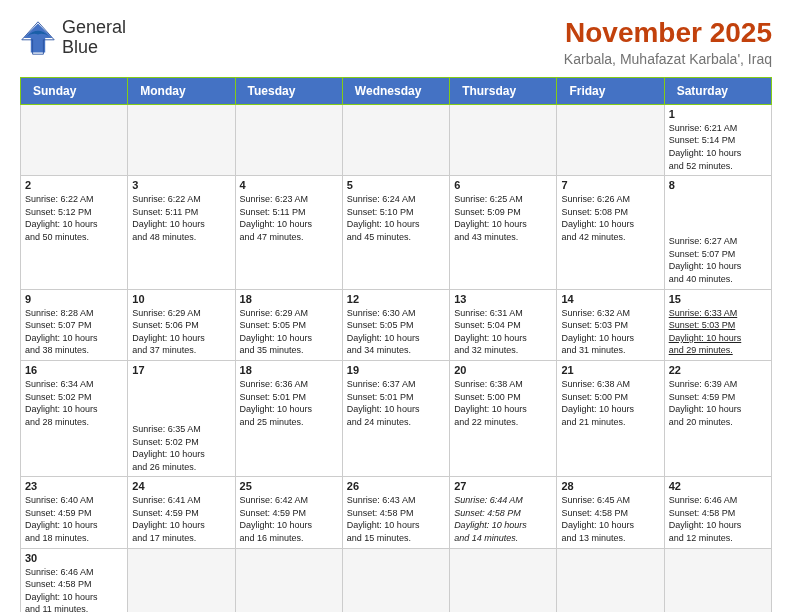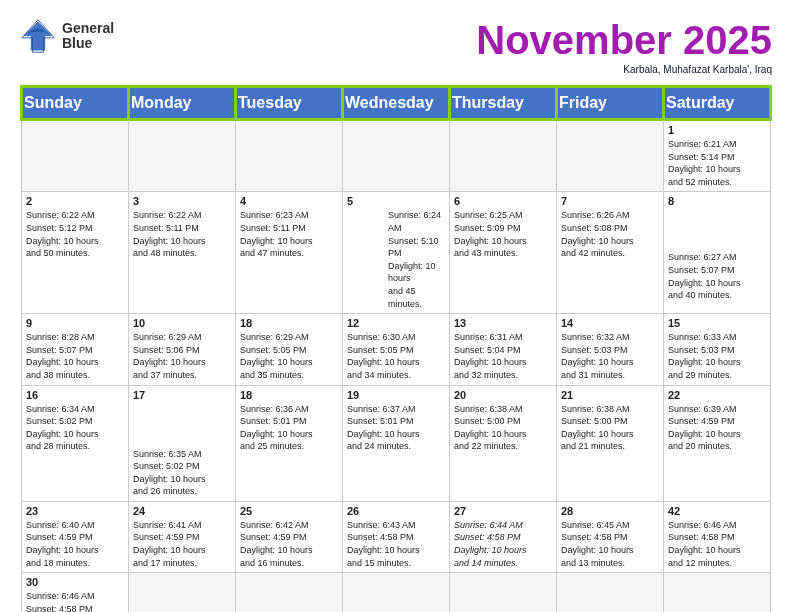--- a/index.html
+++ b/index.html
@@ -15,59 +15,59 @@
       justify-content: space-between;
       align-items: flex-start;
       margin-bottom: 10px;
     }
     .logo {
       display: flex;
       align-items: center;
       gap: 6px;
     }
     .logo-text {
-      font-size: 14px;
-      font-weight: bold;
+      font-size: 18px;
+      font-weight: normal;
       color: #333;
       line-height: 1.1;
     }
     .logo-text span {
       display: block;
     }
     .logo-icon {
       width: 36px;
       height: 36px;
     }
     .title-area {
       text-align: right;
     }
     .month-title {
-      font-size: 40px;
+      font-size: 28px;
       font-weight: bold;
-      color: #a21caf;
+      color: #c2410c;
       line-height: 1.1;
     }
     .location-title {
-      font-size: 10px;
-      color: #0f172a;
+      font-size: 14px;
+      color: #737373;
       margin-top: 2px;
     }
     .calendar {
       width: 100%;
       border-collapse: collapse;
       border: 1px solid #ccc;
     }
     .calendar th {
       background-color: #4472c4;
       color: #fff;
-      font-size: 16px;
+      font-size: 12px;
       font-weight: bold;
-      padding: 6px 1px;
+      padding: 6px 12px;
       text-align: left;
-      border: 3px solid #84cc16;
+      border: 1px solid #84cc16;
     }
     .calendar td {
       vertical-align: top;
       border: 1px solid #ccc;
       padding: 3px 4px;
       width: calc(100% / 7);
       min-height: 72px;
       font-size: 9.5px;
       color: #222;
       background: #fff;
@@ -157,21 +157,21 @@
         </td>
         <td>
           <span class="day-number">4</span>
           <div class="day-info" style="white-space: pre-line;">Sunrise: 6:23 AM
 Sunset: 5:11 PM
 Daylight: 10 hours
 and 47 minutes.</div>
         </td>
         <td>
           <span class="day-number">5</span>
-          <div class="day-info" style="white-space: pre-line; margin-left: 41px;">Sunrise: 6:24 AM
+          <div class="day-info" style="white-space: pre-line;">Sunrise: 6:24 AM
 Sunset: 5:10 PM
 Daylight: 10 hours
 and 45 minutes.</div>
         </td>
         <td>
           <span class="day-number">6</span>
           <div class="day-info" style="white-space: pre-line;">Sunrise: 6:25 AM
 Sunset: 5:09 PM
 Daylight: 10 hours
 and 43 minutes.</div>
@@ -229,21 +229,21 @@
         </td>
         <td>
           <span class="day-number">14</span>
           <div class="day-info" style="white-space: pre-line;">Sunrise: 6:32 AM
 Sunset: 5:03 PM
 Daylight: 10 hours
 and 31 minutes.</div>
         </td>
         <td>
           <span class="day-number">15</span>
-          <div class="day-info" style="white-space: pre-line;">Sunrise: 6:33 AM
+          <div class="day-info" style="white-space: pre-line; text-decoration: underline;">Sunrise: 6:33 AM
 Sunset: 5:03 PM
 Daylight: 10 hours
 and 29 minutes.</div>
         </td>
       </tr>
       <tr>
         <td>
           <span class="day-number">16</span>
           <div class="day-info" style="white-space: pre-line;">Sunrise: 6:34 AM
 Sunset: 5:02 PM

